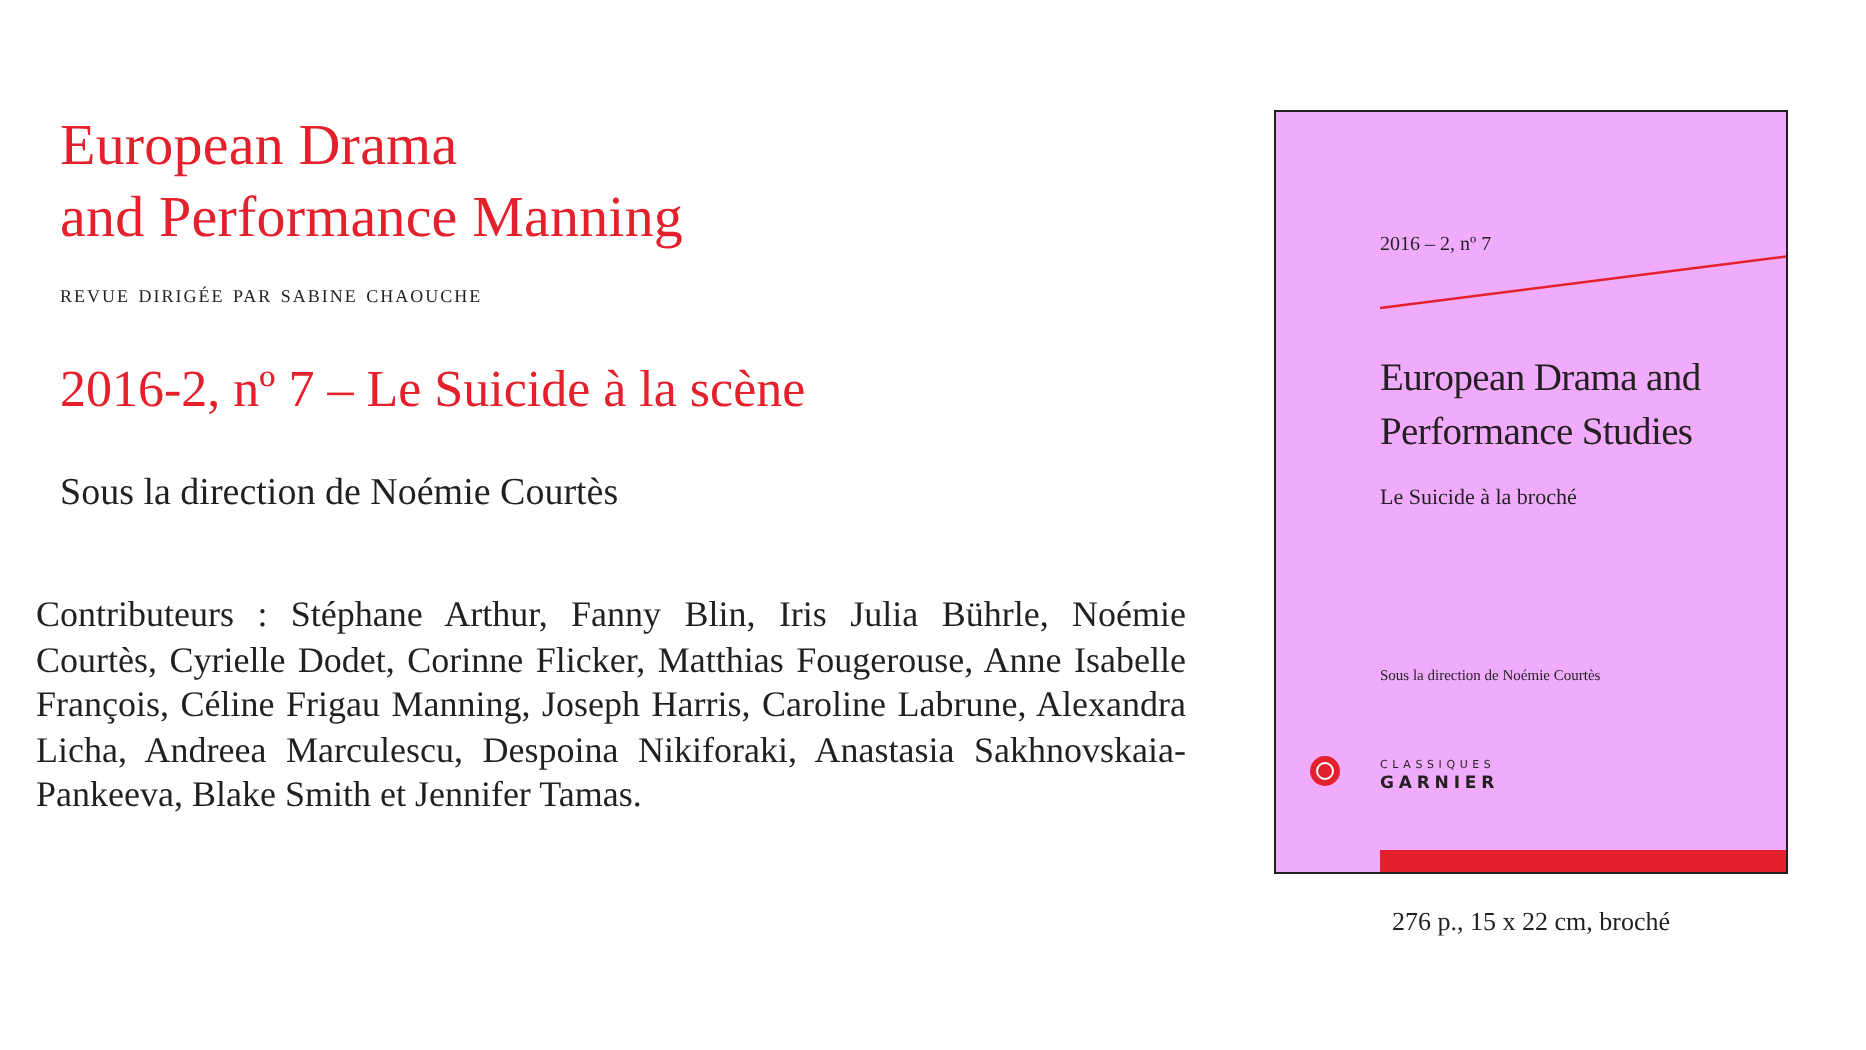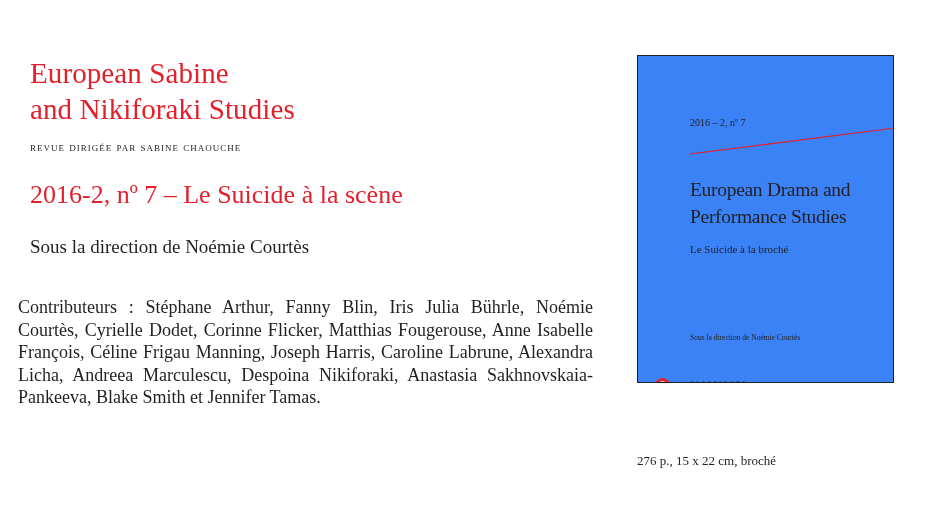--- a/index.html
+++ b/index.html
@@ -7,41 +7,41 @@
       font-family: "DejaVu Serif", "Liberation Serif", serif; color: #231f20; }
     .serif { font-family: "Liberation Serif", "DejaVu Serif", serif; }
     .red { color: #e3202b; }
 
     .journal-title { position: absolute; left: 30px; top: 55px; font-size: 29px; line-height: 36px; letter-spacing: 0.1px; }
     .editor-line { position: absolute; left: 30px; top: 139px; font-size: 13px; font-variant: small-caps; letter-spacing: 1px; text-transform: lowercase; }
     .issue-title { position: absolute; left: 30px; top: 180px; font-size: 26px; }
     .direction { position: absolute; left: 30px; top: 236px; font-size: 19px; }
     .contributors { position: absolute; left: 18px; top: 296px; width: 575px; font-size: 18px; line-height: 22.5px; text-align: justify; }
 
-    .cover { position: absolute; left: 637px; top: 55px; width: 257px; height: 328px; border: 1px solid #231f20; box-sizing: border-box; background: #3b82f6; overflow: hidden; }
+    .cover { position: absolute; left: 637px; top: 55px; width: 257px; height: 382px; border: 1px solid #231f20; box-sizing: border-box; background: #f0abfc; overflow: hidden; }
     .cover-issue { position: absolute; left: 52px; top: 61px; font-size: 10px; }
     .cover-line { position: absolute; left: 0; top: 0; width: 257px; height: 100px; }
     .cover-title { position: absolute; left: 52px; top: 120px; font-size: 19.5px; line-height: 27px; letter-spacing: -0.3px; font-family: Liberation Serif, serif; }
     .cover-subtitle { position: absolute; left: 52px; top: 187px; font-size: 11px; }
     .cover-direction { position: absolute; left: 52px; top: 277px; font-size: 7.5px; }
     .logo { position: absolute; left: 17px; top: 322px; width: 15px; height: 15px; border-radius: 50%; background: #e3202b; }
     .logo::after { content: ""; position: absolute; left: 3px; top: 3px; width: 7px; height: 7px; border: 1px solid #fff; border-radius: 50%; }
     .publisher { position: absolute; left: 52px; top: 324px; font-family: "DejaVu Sans", sans-serif; }
     .publisher .small { font-size: 5.5px; letter-spacing: 2.3px; display: block; line-height: 7px; }
     .publisher .big { font-size: 8.5px; letter-spacing: 2.4px; font-weight: bold; display: block; line-height: 10px; }
     .cover-bar { position: absolute; left: 52px; top: 369px; width: 205px; height: 12px; background: #e3202b; }
 
-    .book-info { position: absolute; left: 637px; top: 452px; width: 257px; font-size: 13px; line-height: 18px; }
+    .book-info { position: absolute; left: 637px; top: 452px; width: 257px; text-align: center; font-size: 13px; line-height: 18px; }
   </style>
 </head>
 <body>
 
 <div class="journal-title serif red">
-  <div>European Sabine</div>
-  <div>and Nikiforaki Studies</div>
+  <div>European Drama</div>
+  <div>and Performance Manning</div>
 </div>
 <div class="editor-line serif">Revue dirigée par Sabine Chaouche</div>
 
 <div class="issue-title serif red">2016-2, nº 7 – Le Suicide à la scène</div>
 <div class="direction serif">Sous la direction de Noémie Courtès</div>
 
 <div class="contributors serif">Contributeurs : Stéphane Arthur, Fanny Blin, Iris Julia Bührle, Noémie Courtès, Cyrielle Dodet, Corinne Flicker, Matthias Fougerouse, Anne Isabelle François, Céline Frigau Manning, Joseph Harris, Caroline Labrune, Alexandra Licha, Andreea Marculescu, Despoina Nikiforaki, Anastasia Sakhnovskaia-Pankeeva, Blake Smith et Jennifer Tamas.</div>
 
 <div class="cover">
   <svg class="cover-line" viewBox="0 0 257 100">

